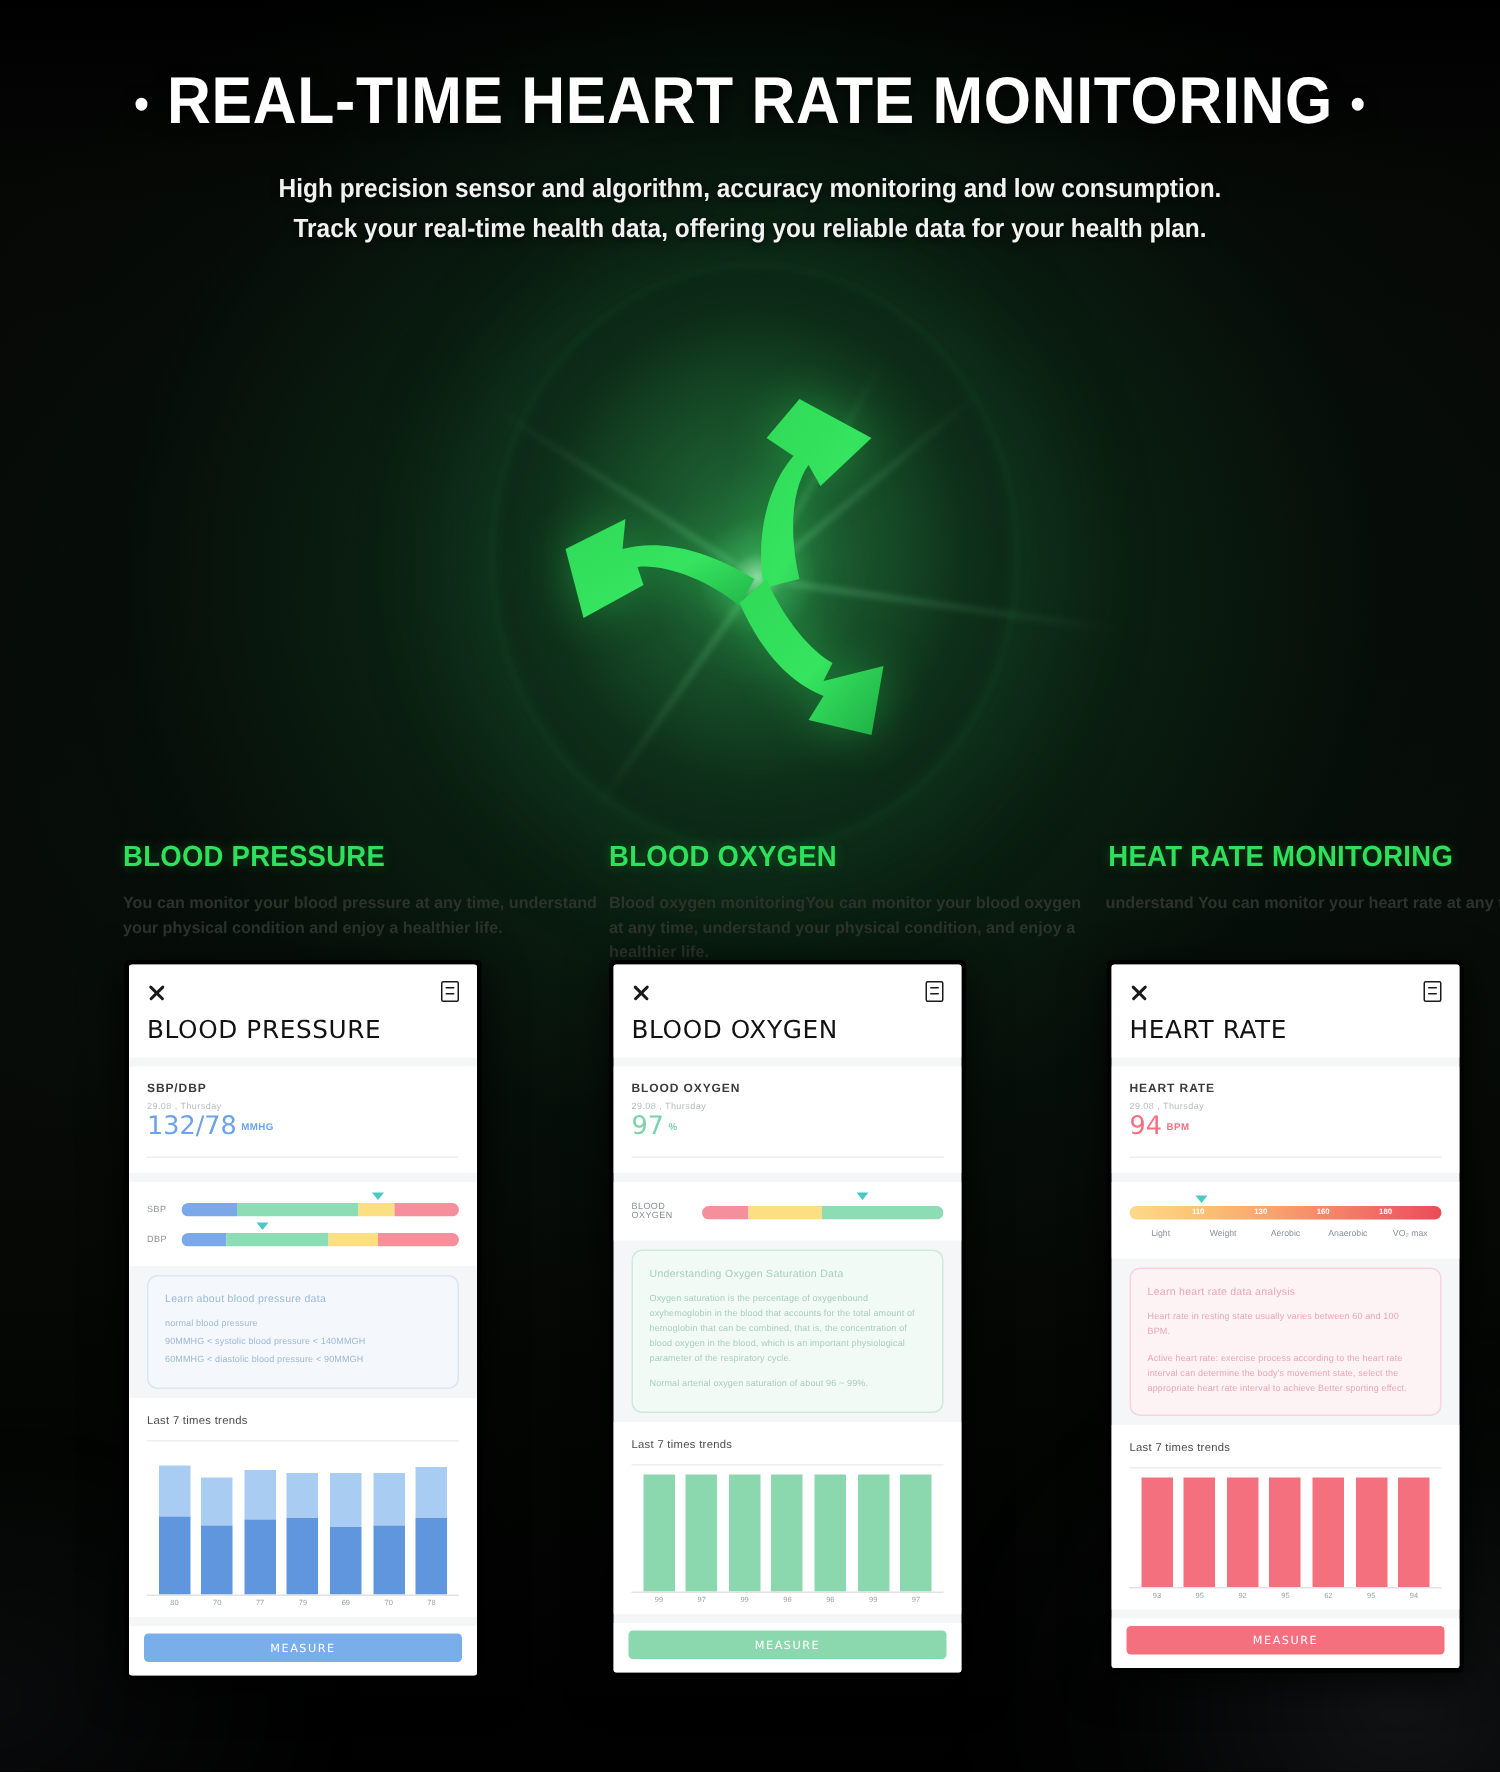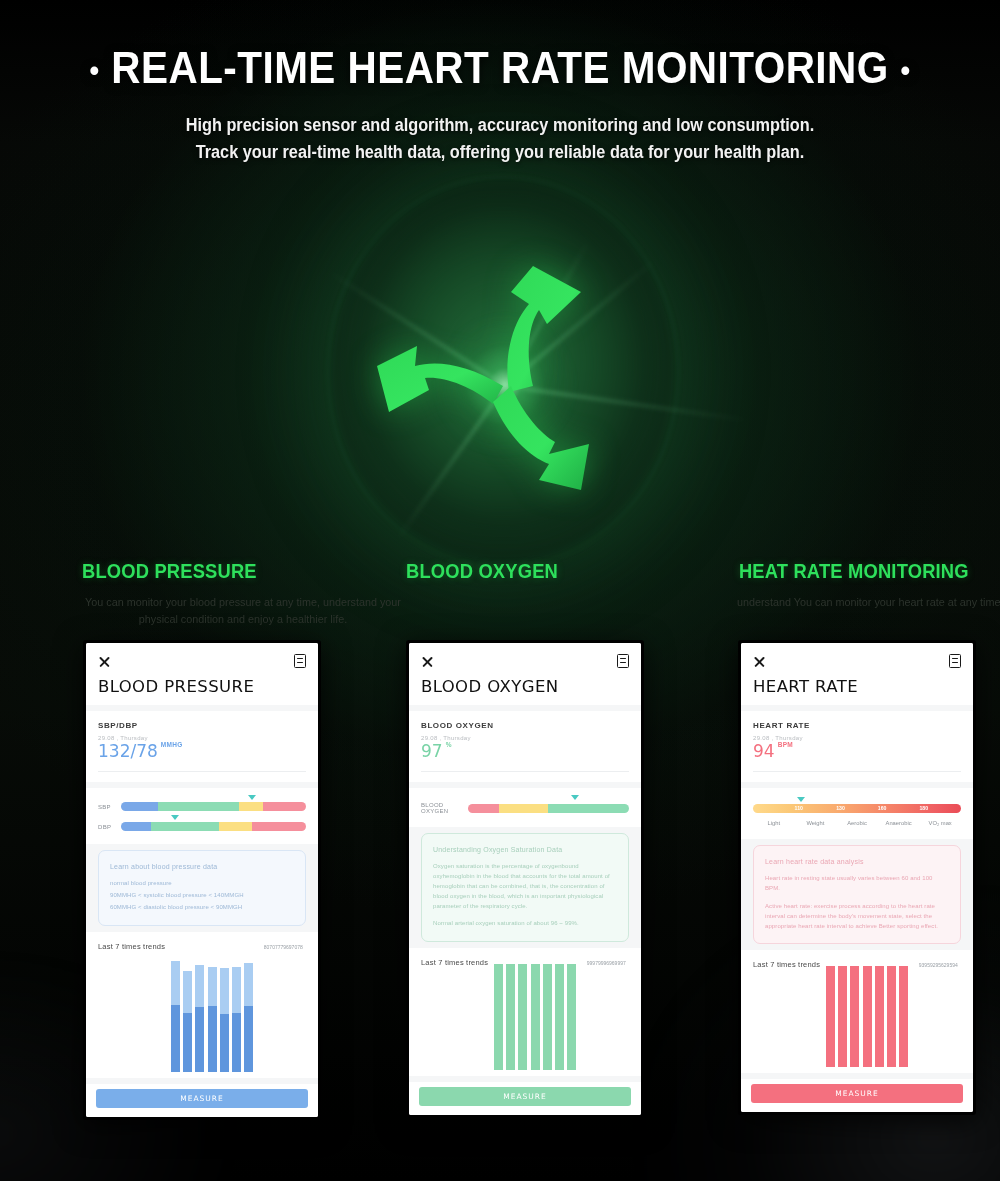--- a/index.html
+++ b/index.html
@@ -91,22 +91,22 @@
 
   .sec-head {
     font-size:19.5px; font-weight:700; letter-spacing:.2px;
     color:#2ee05c; white-space:nowrap;
     transform:scaleX(.94); transform-origin:left center;
     text-shadow:0 0 8px rgba(25,180,60,.35);
   }
   .col-3 .sec-head { padding-left:2px; }
   .sec-body {
     margin-top:11px;
-    font-size:10.8px; line-height:1.55; font-weight:400;
-    color:#2c332c; white-space:nowrap;text-align:center;
+    font-size:10.8px; line-height:1.55; font-weight:700;
+    color:#2c332c; white-space:nowrap;
   }
   .sec-body.wrap { white-space:normal; }
 
   
   .phone {
     position:absolute; top:80px;
     background:#000; border-radius:3px; overflow:hidden;
     box-shadow:0 6px 28px rgba(0,0,0,.75);
   }
   .ph-1 { left:1px;  width:238px; height:480px; }
@@ -137,21 +137,21 @@
     font-size:16.5px; font-weight:400; color:#111; letter-spacing:.4px;
     padding:7px 0 9px 0; font-family:"DejaVu Sans", sans-serif;
   }
 
   .ph-body { flex:1 1 auto; display:flex; flex-direction:column; gap:6px; padding:6px 0 0 0; }
   .card { background:#fff; padding:10px 12px; }
 
   .reading-row { display:flex; align-items:flex-start; justify-content:space-between;flex-direction:column; }
   .reading-label { font-size:8px; letter-spacing:.6px; color:#3b3b3b; font-weight:600; }
   .reading-date { font-size:6px; color:#b9bcc0; margin-top:5px; letter-spacing:.3px; }
-  .reading-val { display:flex; align-items:flex-start; gap:3px;text-decoration:underline; }
+  .reading-val { display:flex; align-items:center; gap:3px;text-decoration:underline; }
   .reading-num { font-size:17px; font-weight:400; font-family:"DejaVu Sans", sans-serif; }
   .reading-unit { font-size:6.5px; font-weight:700; letter-spacing:.3px; }
   .bp-num  { color:#6aa3e8; }  .bp-unit  { color:#6aa3e8; }
   .ox-num  { color:#79d3a6; }  .ox-unit  { color:#79d3a6; }
   .hr-num  { color:#f4707f; }  .hr-unit  { color:#f4707f; }
   .hr-hair { height:1px; background:#eceef0; margin:10px 0 0 0; }
 
   
   .gauge-wrap { padding:12px 12px 13px 12px; background:#fff; }
   .gauge-row { display:flex; align-items:center; gap:7px; margin-top:11px; position:relative; }
@@ -177,21 +177,21 @@
   .info-p { font-size:6px; line-height:1.65; letter-spacing:.1px; }
   .info-p + .info-p { margin-top:8px; }
   .bp-box { background:#f4f8fd; border:1px solid #d9e6f5; }
   .bp-box .info-title, .bp-box .info-p { color:#9db8d6; }
   .ox-box { background:#f2faf6; border:1px solid #cfe9dc; }
   .ox-box .info-title, .ox-box .info-p { color:#a7cfbb; }
   .hr-box { background:#fdf3f5; border:1px solid #f6d5dc; }
   .hr-box .info-title, .hr-box .info-p { color:#eaa7b4; }
 
   
-  .trend-card { background:#fff; padding:10px 12px 6px 12px; flex:1 1 auto; display:flex; flex-direction:row; }
+  .trend-card { background:#fff; padding:10px 12px 6px 12px; flex:1 1 auto; display:flex; flex-direction:column; }
   .trend-title { font-size:7.5px; color:#4a4a4a; letter-spacing:.2px; }
   .trend-hair { height:1px; background:#eceef0; margin:9px 0 0 0; }
   .chart { flex:1 1 auto; display:flex; align-items:flex-end; justify-content:space-around; padding:6px 4px 0 4px; min-height:64px; }
   .bar-col { width:10.5%; display:flex; flex-direction:column; justify-content:flex-end; height:100%; }
   .bstack { display:flex; flex-direction:column; justify-content:flex-end; width:100%; height:100%; }
   .bseg-top { width:100%; }
   .bseg-bot { width:100%; }
   .axis { height:1px; background:#dfe2e6; margin-top:0; }
   .xlabels { display:flex; justify-content:space-around; padding:2px 4px 0 4px; }
   .xlabels span { width:10.5%; text-align:center; font-size:5px; color:#9aa0a6; }
@@ -378,20 +378,21 @@
             <div class="btn bp-btn">MEASURE</div>
           </div>
 
         </div>
       </div>
     </div>
   </div>
 
   <div class="col col-2">
     <div class="sec-head">BLOOD OXYGEN</div>
+    <div class="sec-body wrap">Blood oxygen monitoringYou can monitor your blood oxygen at any time, understand your physical condition, and enjoy a healthier life.</div>
 
     <div class="phone ph-2">
       <div class="screen">
 
         <div class="ph-head">
           <div class="ph-head-row">
             <div class="ic-close"></div>
             <div class="ic-doc"></div>
           </div>
           <div class="ph-title">BLOOD OXYGEN</div>

